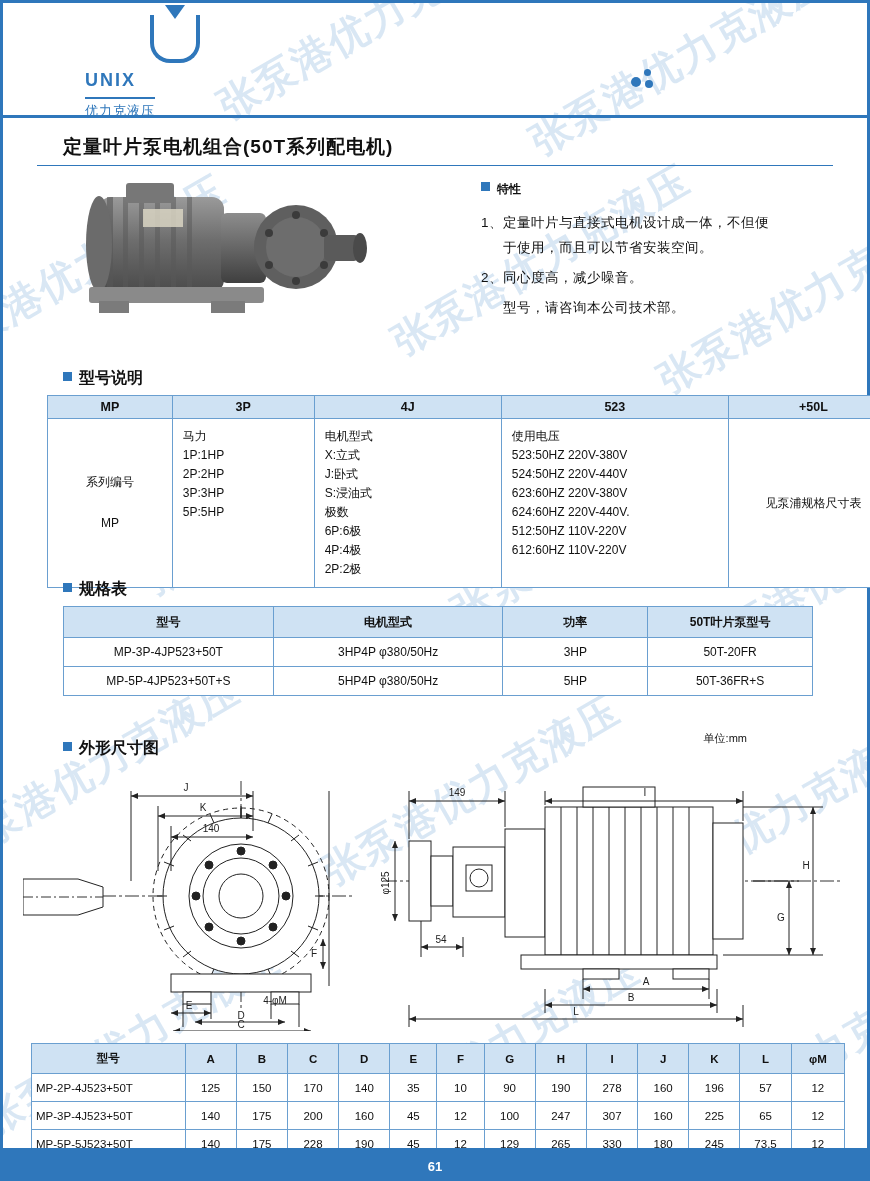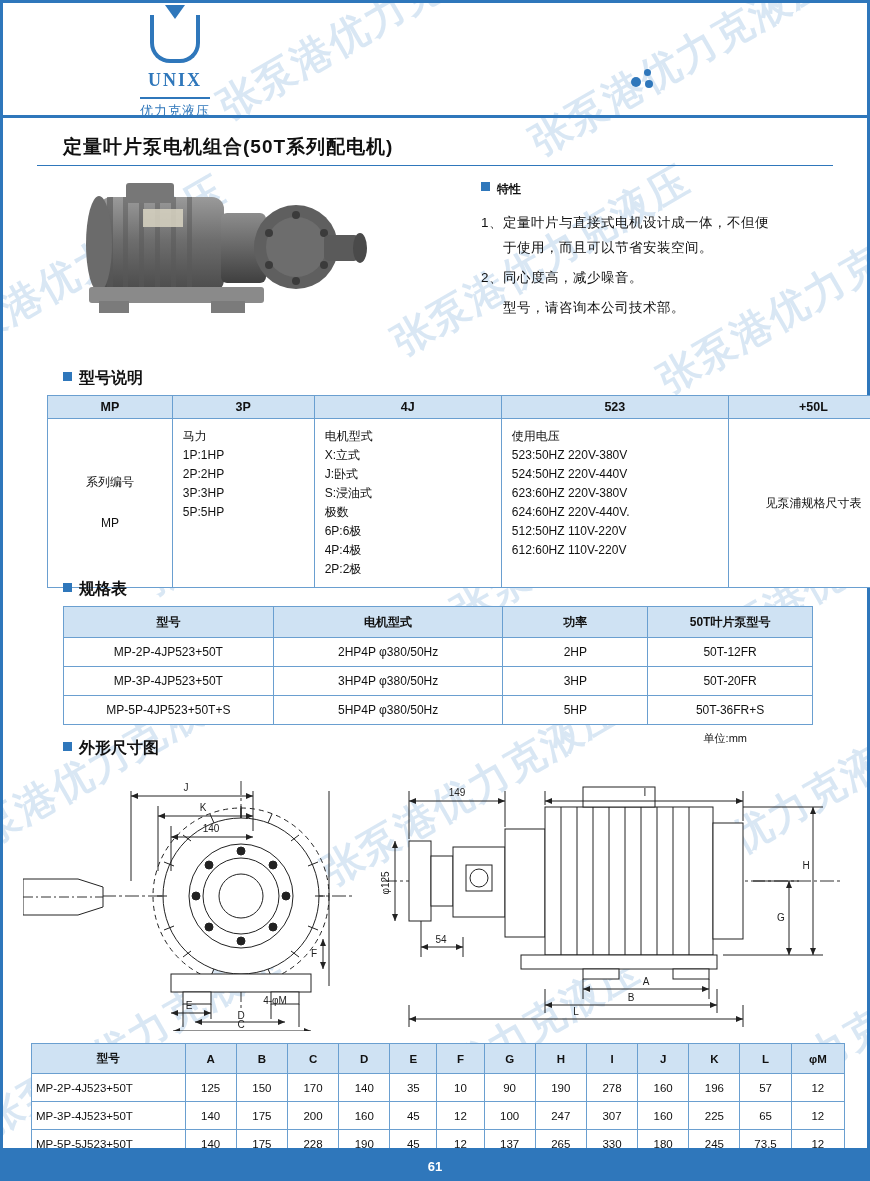--- a/index.html
+++ b/index.html
@@ -45,22 +45,20 @@
     position: relative;
     height: 112px;
     border-bottom: 3px solid #2f77bb;
     z-index: 10;
   }
   .logo-box {
     position: absolute;
     left: 82px;
     top: 10px;
     width: 180px;
-    text-align: center;
-    font-family: Liberation Serif, serif;
   }
   .logo-mark {
     width: 90px;
     height: 56px;
     margin: 0 auto;
     position: relative;
   }
   .logo-u {
     position: absolute;
     left: 50%;
@@ -455,26 +453,20 @@
         <col style="width:230px">
         <col style="width:145px">
         <col style="width:165px">
       </colgroup>
     <tbody>
         <tr>
       <th>型号</th>
       <th>电机型式</th>
       <th>功率</th>
       <th>50T叶片泵型号</th>
-    </tr>
-    <tr>
-      <td>MP-2P-4JP523+50T</td>
-      <td>2HP4P φ380/50Hz</td>
-      <td>2HP</td>
-      <td>50T-12FR</td>
     </tr>
     <tr>
       <td>MP-3P-4JP523+50T</td>
       <td>3HP4P φ380/50Hz</td>
       <td>3HP</td>
       <td>50T-20FR</td>
     </tr>
     <tr>
       <td>MP-5P-4JP523+50T+S</td>
       <td>5HP4P φ380/50Hz</td>
@@ -751,21 +743,21 @@
       <td>12</td>
     </tr>
     <tr>
       <td class="model">MP-5P-5J523+50T</td>
       <td>140</td>
       <td>175</td>
       <td>228</td>
       <td>190</td>
       <td>45</td>
       <td>12</td>
-      <td>137</td>
+      <td>129</td>
       <td>265</td>
       <td>330</td>
       <td>180</td>
       <td>245</td>
       <td>73.5</td>
       <td>12</td>
     </tr>
   </tbody>
     </table>
 

